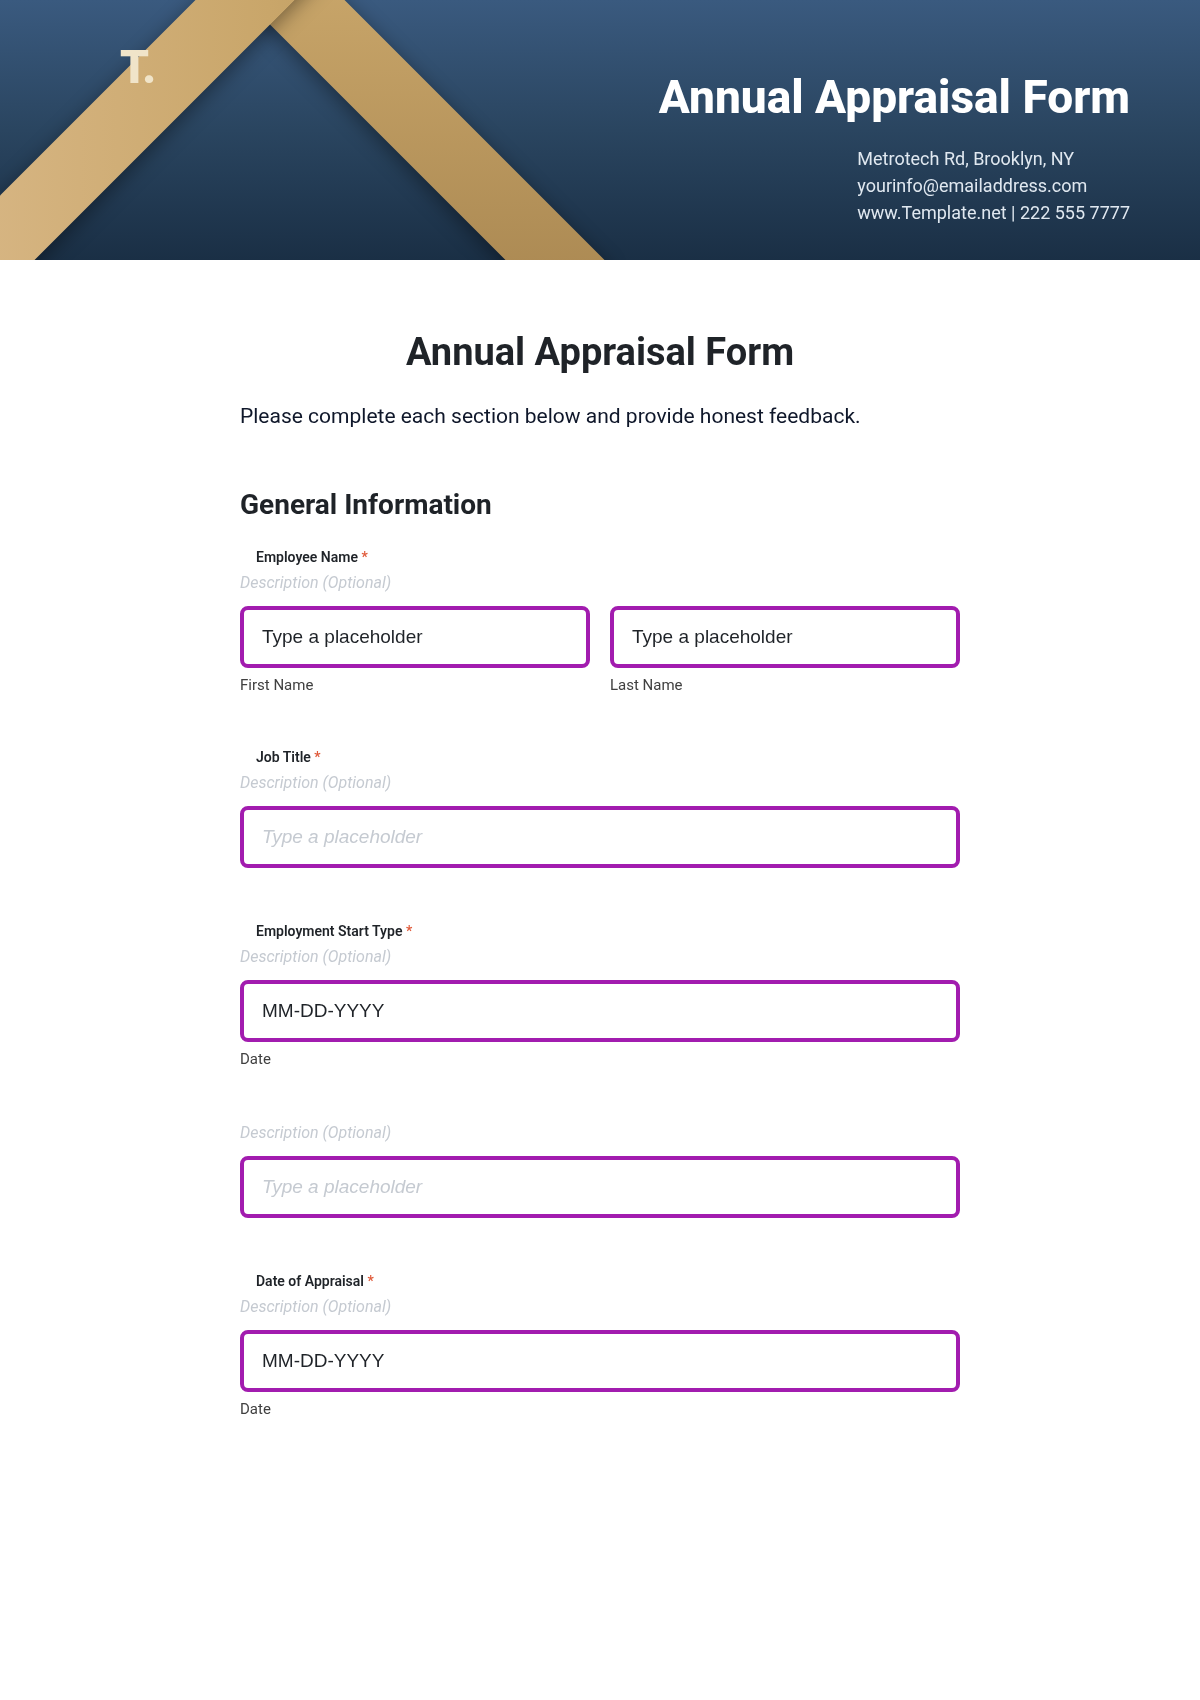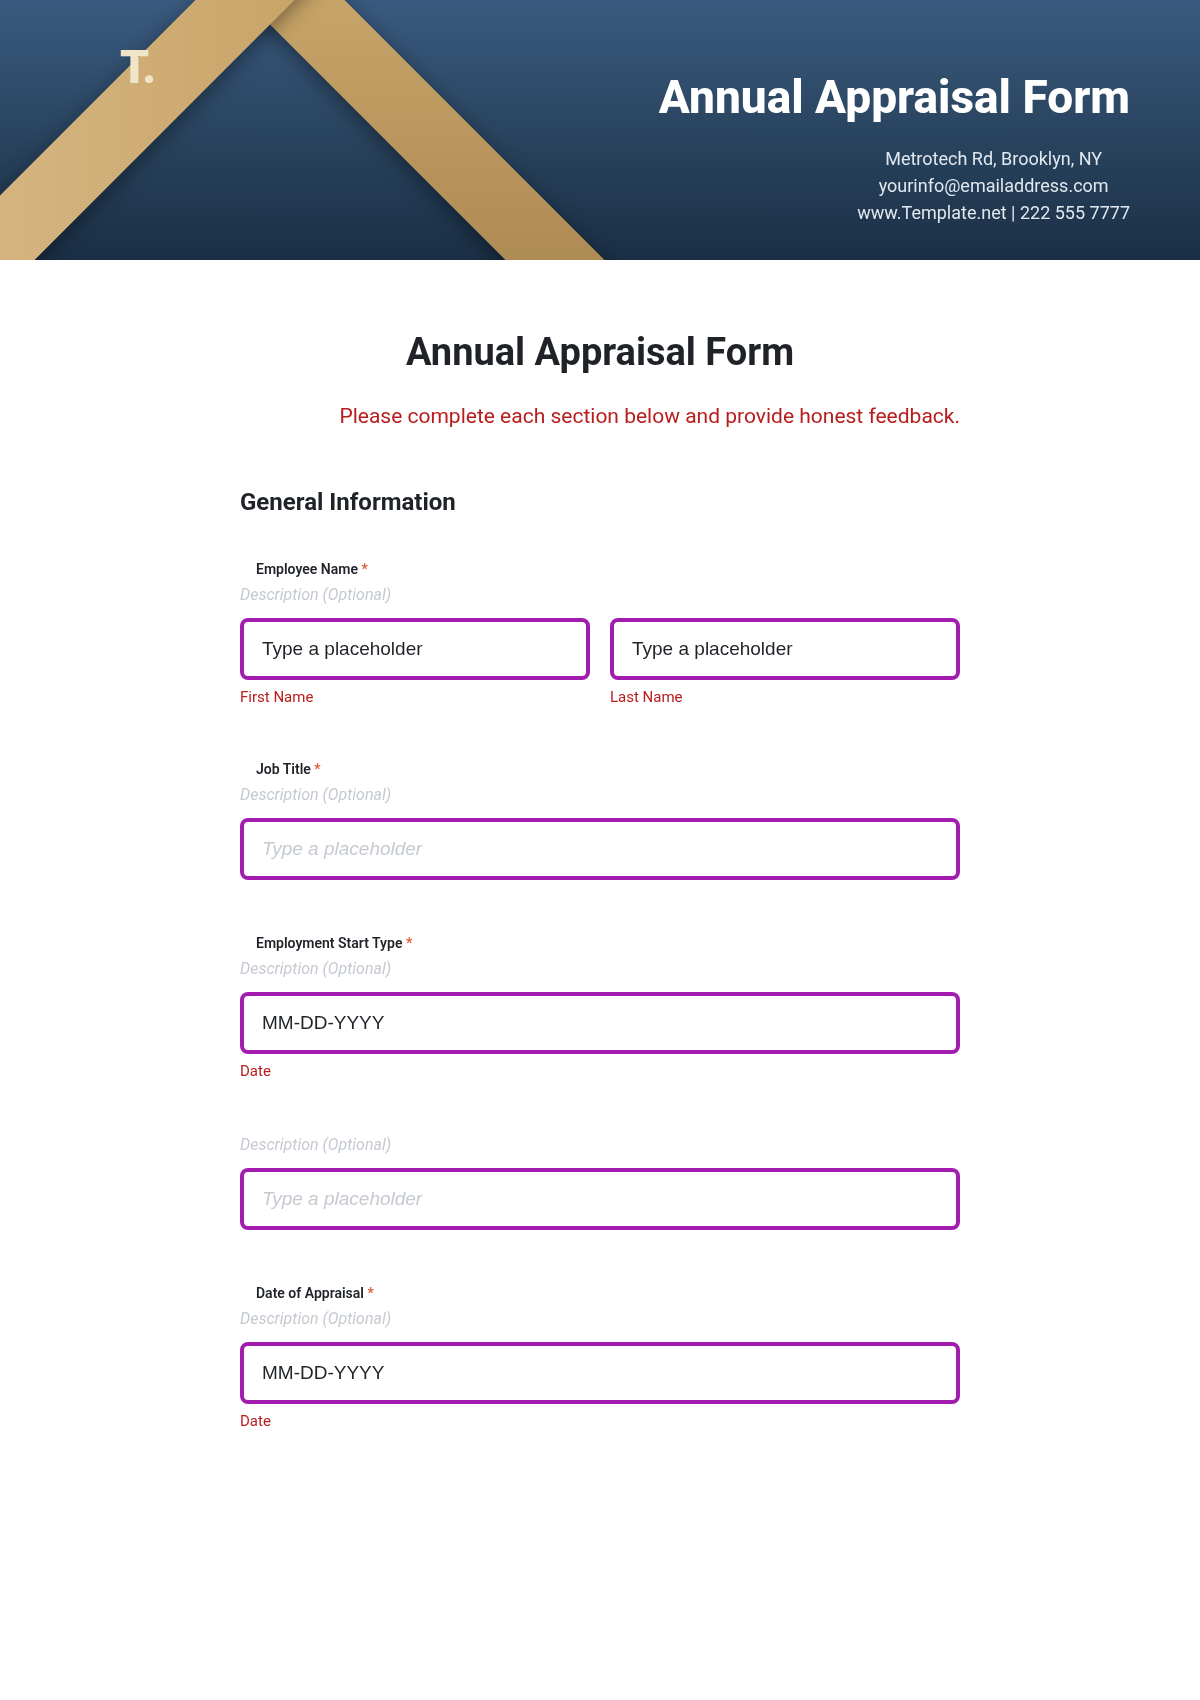--- a/index.html
+++ b/index.html
@@ -50,49 +50,49 @@
       right: 70px;
       color: #ffffff;
       font-size: 46px;
       font-weight: 800;
       z-index: 10;
     }
     .banner-contact {
       position: absolute;
       top: 145px;
       right: 70px;
-      text-align: center;
+      text-align: left;
       color: #e0e8f0;
       font-size: 18px;
       line-height: 1.5;
       z-index: 10;
     }
     .content {
       max-width: 820px;
       margin: 0 auto;
       padding: 70px 50px 50px;
     }
     .form-title {
       text-align: center;
       font-size: 38px;
       font-weight: 700;
       color: #1f2328;
       margin-bottom: 30px;
     }
     .form-subtitle {
-      text-align: right;
+      text-align: left;
       font-size: 21px;
-      color: #b91c1c;
+      color: #0f172a;
       margin-bottom: 60px;
     }
     .section-heading {
-      font-size: 24px;
+      font-size: 28px;
       font-weight: 700;
       color: #1f2328;
-      margin-bottom: 45px;
+      margin-bottom: 28px;
     }
     .field-group {
       margin-bottom: 55px;
     }
     .field-label {
       font-size: 14px;
       font-weight: 600;
       color: #1f2328;
       margin-bottom: 8px;
       margin-left: 16px;
@@ -124,21 +124,21 @@
     }
     .text-input::placeholder {
       color: #c5cad1;
       font-style: italic;
     }
     .text-input.filled {
       color: #1f2328;
     }
     .sublabel {
       font-size: 15px;
-      color: #b91c1c;
+      color: #404040;
       margin-top: 8px;
     }
   </style>
 </head>
 <body>
 
 <div class="banner">
   <div class="geo-stripe stripe1"></div>
   <div class="geo-stripe stripe2"></div>
   <div class="logo">T.</div>

